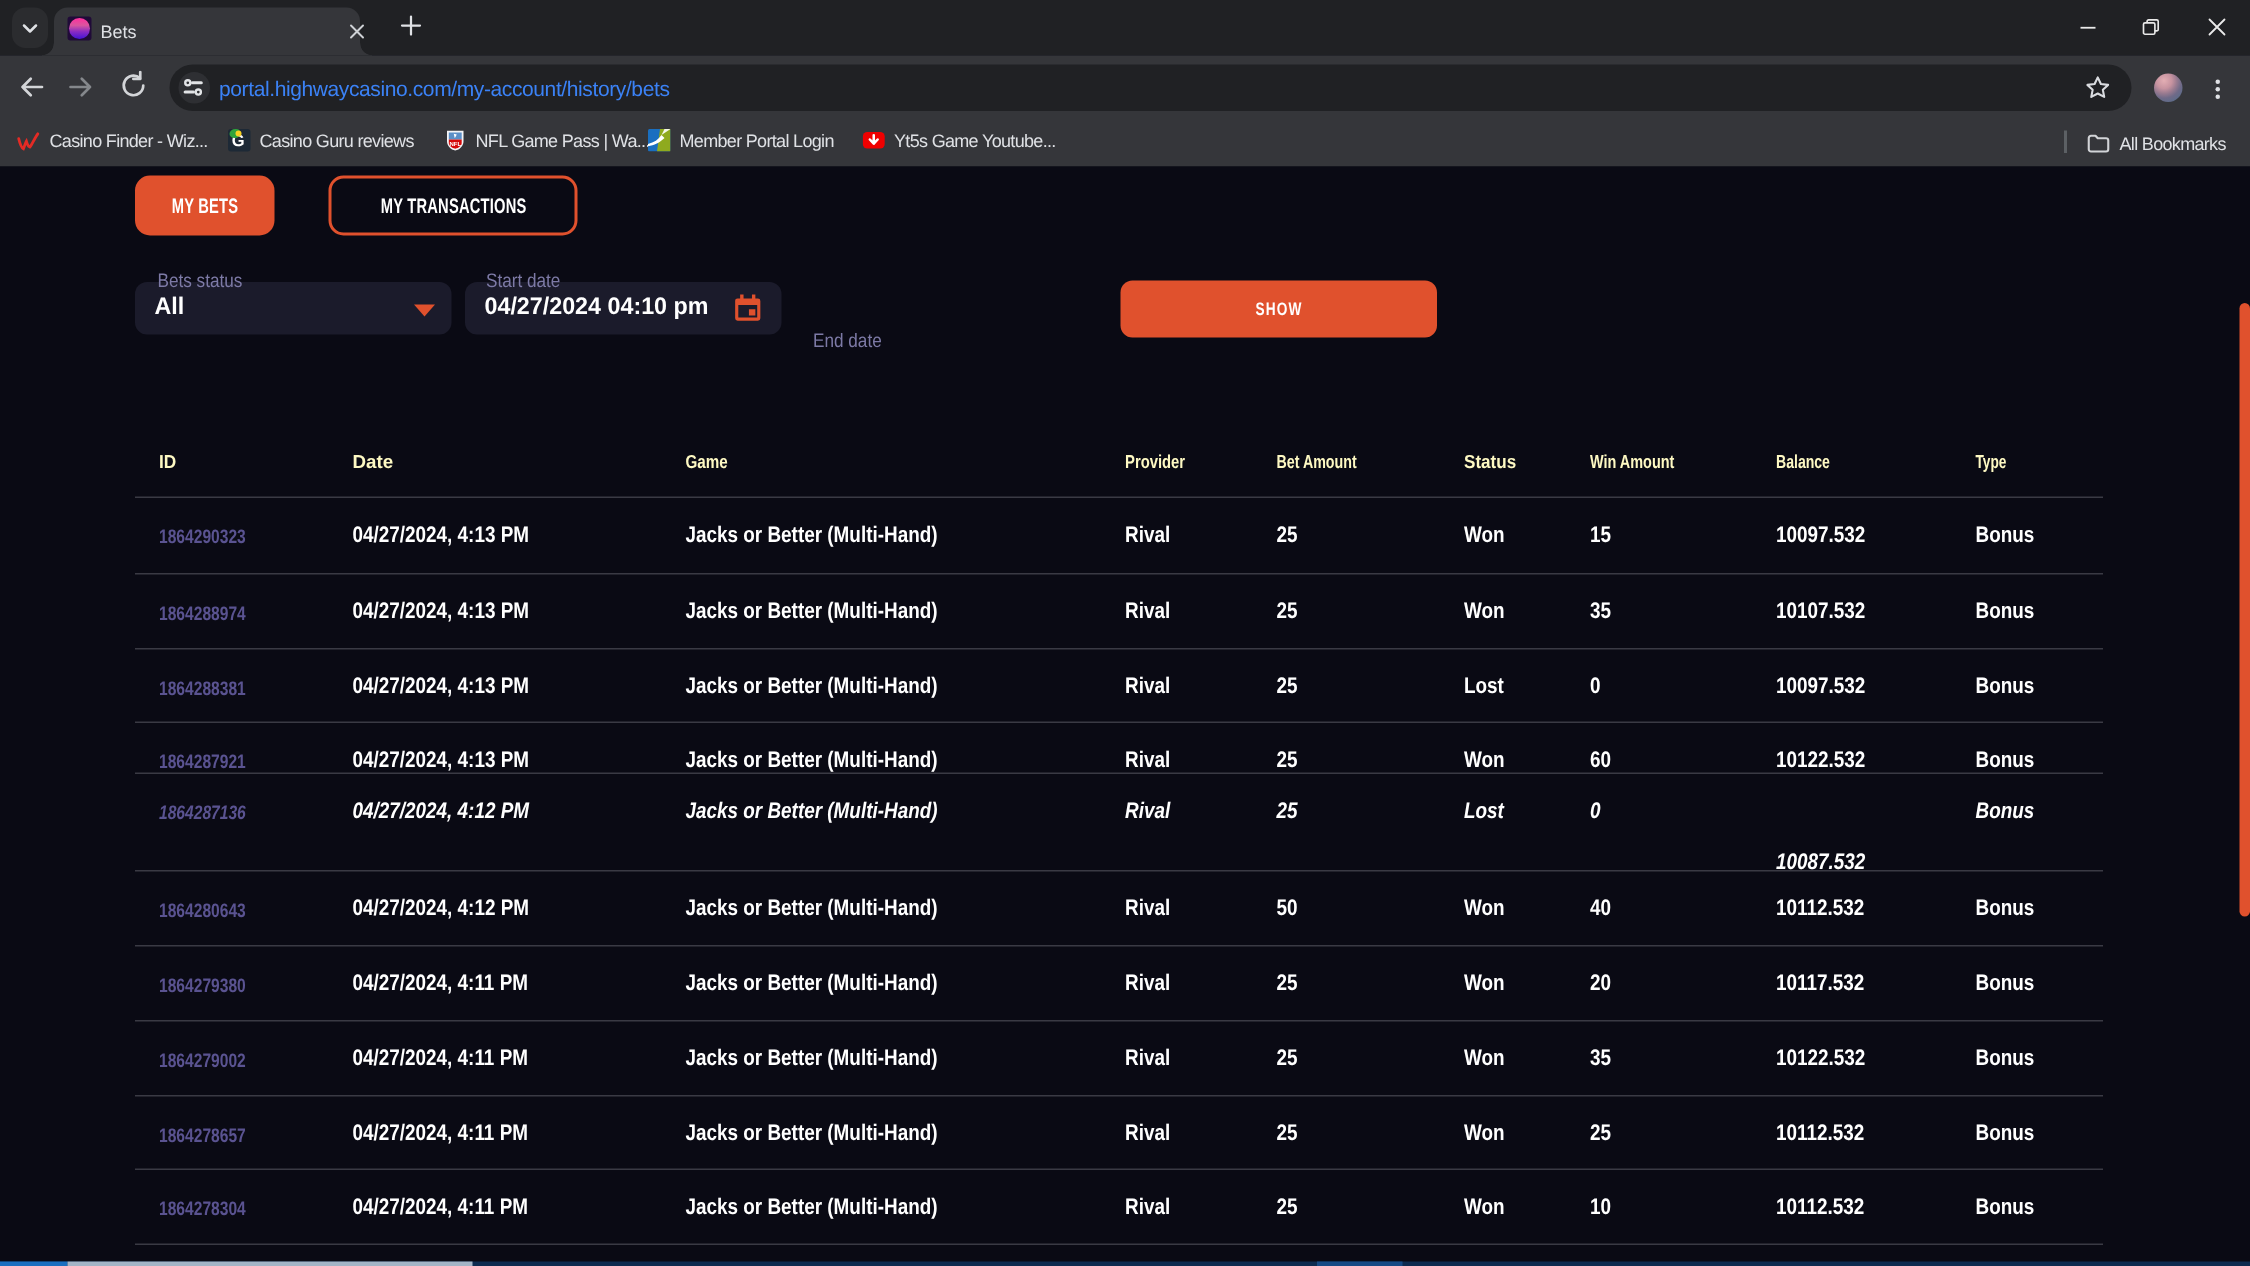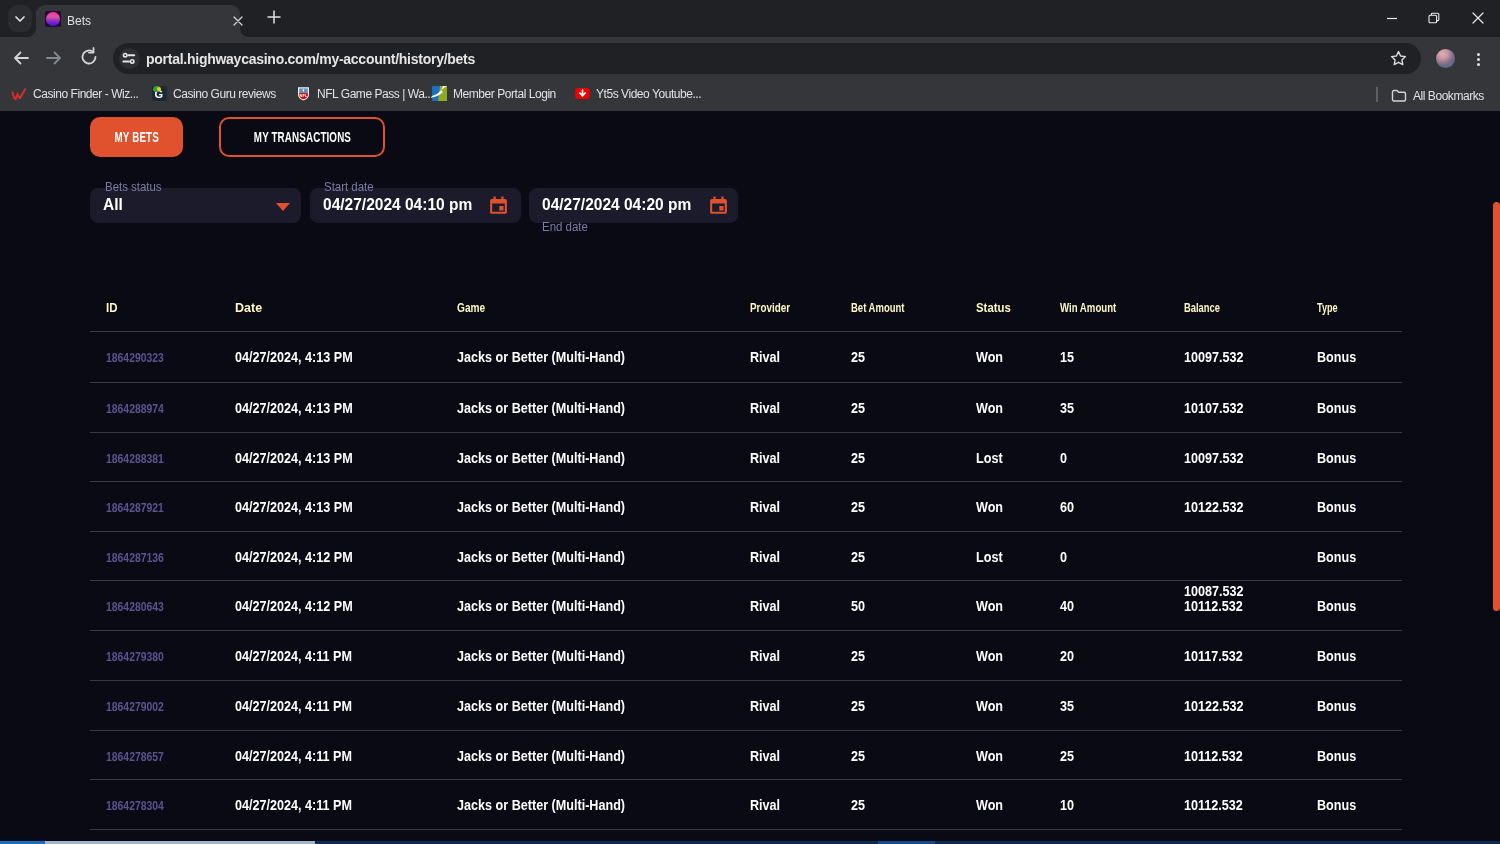--- a/index.html
+++ b/index.html
@@ -18,21 +18,21 @@
 #tab .title { position:absolute; left:31px; top:9px; font-size:12px; color:#dfe1e5; }
 #tab .close { position:absolute; left:193px; top:7px; width:18px; height:18px; color:#cfd2d6; font-size:13px; line-height:18px; text-align:center; }
 #newtab { position:absolute; left:265px; top:10px; width:18px; height:18px; color:#dfe1e5; font-size:17px; line-height:17px; text-align:center; font-weight:400; }
 .wctl { position:absolute; top:0; width:46px; height:36px; }
 .wctl svg { position:absolute; left:17px; top:12px; }
 
 #toolbar { position:absolute; left:0; top:37px; width:1500px; height:43px; background:#35363a; }
 .navic { position:absolute; top:0; }
 #omnibox { position:absolute; left:113px; top:6px; width:1308px; height:31px; border-radius:16px; background:#202124; }
 #tunecirc { position:absolute; left:6px; top:5px; width:21px; height:21px; border-radius:50%; background:#2e2f33; }
-#urltext { position:absolute; left:33px; top:8px; font-size:14px; color:#e5e5e5; letter-spacing:-0.26px;font-weight:bold; }
+#urltext { position:absolute; left:33px; top:8px; font-size:14px; color:#3b82f6; letter-spacing:-0.26px; }
 #star { position:absolute; left:1277px; top:7px; }
 #avatar { position:absolute; left:1436px; top:12px; width:19px; height:19px; border-radius:50%; background:radial-gradient(circle at 35% 25%, #e3aeb4 0%, #c793a0 28%, #9a7b90 45%, #6f6a88 62%, #5d6b89 80%, #7a849c 100%); }
 #menu3 { position:absolute; left:1477px; top:16px; width:4px; }
 #menu3 i { display:block; width:3px; height:3px; border-radius:50%; background:#dfe1e5; margin:0 0 2.2px 0; }
 
 #bookmarks { position:absolute; left:0; top:80px; width:1500px; height:31px; background:#35363a; }
 .bm { position:absolute; top:0; height:27px; display:flex; align-items:center; }
 .bm .ic { width:15px; height:15px; margin-right:6px; position:relative; flex:none; }
 .bm .tx { font-size:12px; color:#dfe1e5; white-space:nowrap; letter-spacing:-0.45px; }
 #bmsep { position:absolute; left:1376px; top:7px; width:2px; height:15px; background:#5c6064; }
@@ -187,21 +187,21 @@
       </div>
       <div class="tx">Member Portal Login</div>
     </div>
     <div class="bm" style="left:575px;">
       <div class="ic">
         <svg width="15" height="15" viewBox="0 0 15 15">
             <rect x="0.2" y="2" width="14.6" height="11" rx="3" fill="#f00000"></rect>
             <path d="M7.5 4.2 V9.4 M4.9 7 L7.5 9.8 L10.1 7" stroke="#fff" stroke-width="1.7" fill="none" stroke-linecap="round" stroke-linejoin="round"></path>
           </svg>
       </div>
-      <div class="tx">Yt5s Video Youtube...</div>
+      <div class="tx">Yt5s Game Youtube...</div>
     </div>
     <div id="bmsep"></div>
     <div class="bm" id="allbm">
       <div class="ic" style="width:16px;height:16px;">
         <svg width="16" height="16" viewBox="0 0 16 16">
             <path d="M1.5 4 A1.5 1.5 0 0 1 3 2.5 H6 L7.5 4.2 H13 A1.5 1.5 0 0 1 14.5 5.7 V11.5 A1.5 1.5 0 0 1 13 13 H3 A1.5 1.5 0 0 1 1.5 11.5 Z" stroke="#d2d4d7" stroke-width="1.4" fill="none" stroke-linejoin="round"></path>
           </svg>
       </div>
       <div class="tx">All Bookmarks</div>
     </div>
@@ -222,26 +222,23 @@
     <div class="fbox" style="left:90px; width:211px;">
       <div class="val"><span>All</span></div>
       <div id="caret" style="left:186px; top:15px;"></div>
     </div>
     <div class="fbox" style="left:310px; width:211px;">
       <div class="val"><span>04/27/2024 04:10 pm</span></div>
       <svg style="position:absolute; left:178px; top:7px;" width="21" height="21" viewBox="0 0 24 24">
           <path fill="#e0512d" fill-rule="evenodd" d="M6.2 1.6 h2.6 v3 H6.2 Z M15.2 1.6 h2.6 v3 h-2.6 Z M4.3 4.6 H19.7 A1.9 1.9 0 0 1 21.6 6.5 V19.6 A1.9 1.9 0 0 1 19.7 21.5 H4.3 A1.9 1.9 0 0 1 2.4 19.6 V6.5 A1.9 1.9 0 0 1 4.3 4.6 Z M4.8 9.6 V19.1 H19.2 V9.6 Z M12.9 12.7 h4.9 v4.9 h-4.9 Z"></path>
         </svg>
     </div>
-    <div class="fbox" style="left:529px; width:209px;">
-      <div class="val"><span>04/27/2024 04:20 pm</span></div>
-      <svg style="position:absolute; left:179px; top:7px;" width="21" height="21" viewBox="0 0 24 24">
-          <path fill="#e0512d" fill-rule="evenodd" d="M6.2 1.6 h2.6 v3 H6.2 Z M15.2 1.6 h2.6 v3 h-2.6 Z M4.3 4.6 H19.7 A1.9 1.9 0 0 1 21.6 6.5 V19.6 A1.9 1.9 0 0 1 19.7 21.5 H4.3 A1.9 1.9 0 0 1 2.4 19.6 V6.5 A1.9 1.9 0 0 1 4.3 4.6 Z M4.8 9.6 V19.1 H19.2 V9.6 Z M12.9 12.7 h4.9 v4.9 h-4.9 Z"></path>
-        </svg>
-    </div>
+    <div id="showbtn">
+        <span style="display:inline-block;transform:scaleX(0.76);">SHOW</span>
+      </div>
 
     <div id="thead" style="position:absolute; left:0; top:190px; width:1500px; height:30px;">
       <div class="hcell" style="left:106px;"><span style="transform:scaleX(0.92)">ID</span></div>
       <div class="hcell" style="left:235px;"><span style="transform:scaleX(1.0)">Date</span></div>
       <div class="hcell" style="left:457px;"><span style="transform:scaleX(0.81)">Game</span></div>
       <div class="hcell" style="left:750px;"><span style="transform:scaleX(0.79)">Provider</span></div>
       <div class="hcell" style="left:851px;"><span style="transform:scaleX(0.76)">Bet Amount</span></div>
       <div class="hcell" style="left:976px;"><span style="transform:scaleX(0.91)">Status</span></div>
       <div class="hcell" style="left:1060px;"><span style="transform:scaleX(0.77)">Win Amount</span></div>
       <div class="hcell" style="left:1184px;"><span style="transform:scaleX(0.75)">Balance</span></div>
@@ -286,21 +283,21 @@
     <div class="cell id" style="left:16px;"><span>1864287921</span></div>
     <div class="cell" style="left:145px;"><span>04/27/2024, 4:13 PM</span></div>
     <div class="cell" style="left:367px;"><span>Jacks or Better (Multi-Hand)</span></div>
     <div class="cell" style="left:660px;"><span>Rival</span></div>
     <div class="cell" style="left:761px;"><span>25</span></div>
     <div class="cell" style="left:886px;"><span>Won</span></div>
     <div class="cell" style="left:970px;"><span>60</span></div>
     <div class="cell" style="left:1094px;"><span>10122.532</span></div>
     <div class="cell" style="left:1227px;"><span>Bonus</span></div>
   </div>
-        <div class="row" style="top:420px; height:49.30000000000001px;">
+        <div class="row" style="top:404px; height:49.30000000000001px;font-style:italic;">
     <div class="cell id" style="left:16px;"><span>1864287136</span></div>
     <div class="cell" style="left:145px;"><span>04/27/2024, 4:12 PM</span></div>
     <div class="cell" style="left:367px;"><span>Jacks or Better (Multi-Hand)</span></div>
     <div class="cell" style="left:660px;"><span>Rival</span></div>
     <div class="cell" style="left:761px;"><span>25</span></div>
     <div class="cell" style="left:886px;"><span>Lost</span></div>
     <div class="cell" style="left:970px;"><span>0</span></div>
     <div class="cell" style="left:1094px;margin-top:34px;"><span>10087.532</span></div>
     <div class="cell" style="left:1227px;"><span>Bonus</span></div>
   </div>

